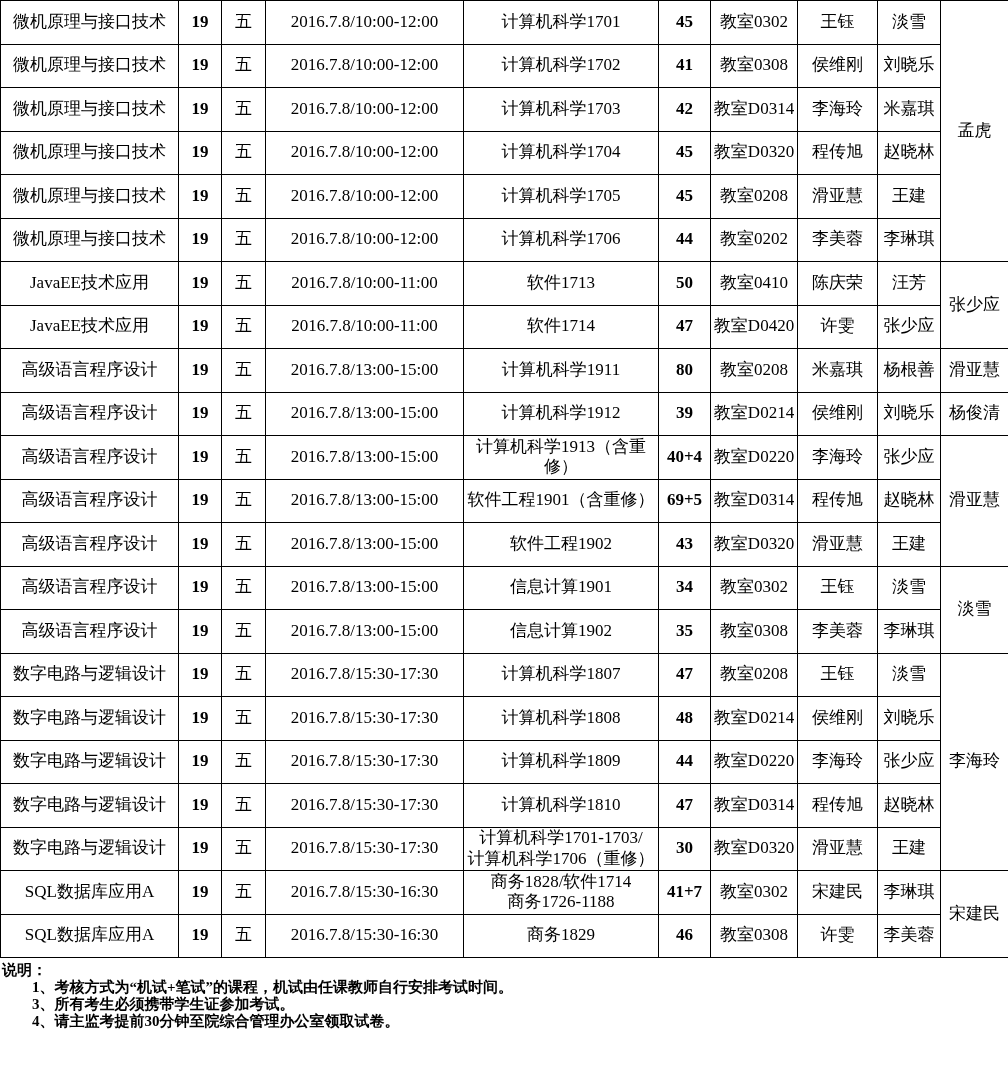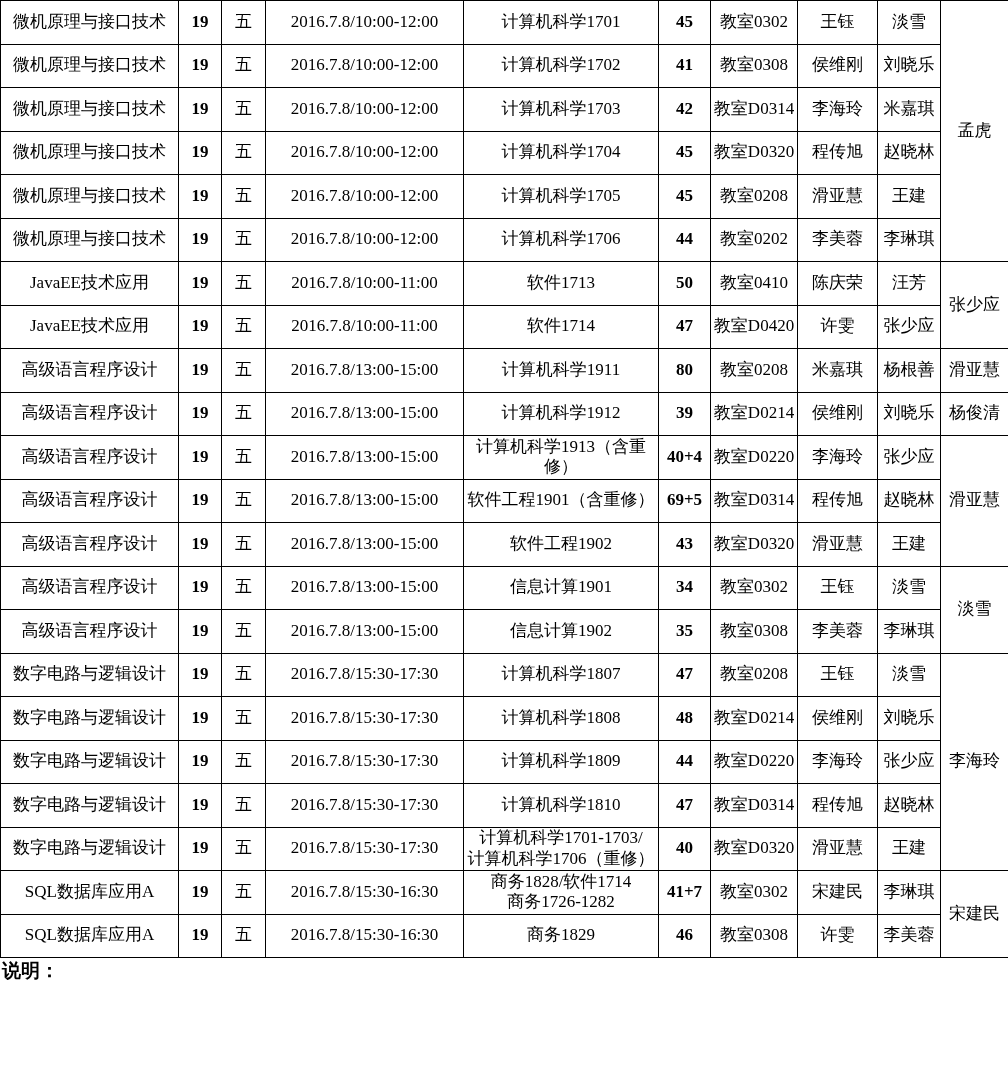--- a/index.html
+++ b/index.html
@@ -29,21 +29,21 @@
     padding: 0 1px;
     overflow: hidden;
     white-space: pre-line;
   }
   table.schedule tr { height: 43.5px; }
   td.c-course   { letter-spacing: 0px; }
   td.c-count, td.c-session { font-size: 16px; font-weight: bold; }
   .notes {
     padding: 4px 4px 0 2px;
     font-weight: bold;
-    font-size: 19px;
+    font-size: 15px;
     line-height: 17px;
     font-family: "Liberation Serif", "DejaVu Serif", serif;
   }
   .notes-title { margin: 0; }
   .note-item { margin-left: 30px; }
 </style>
 </head>
 <body>
 
 <div class="page">
@@ -278,32 +278,32 @@
           <td class="c-t1">程传旭</td>
           <td class="c-t2">赵晓林</td>
         </tr>
         <tr>
           <td class="c-course">数字电路与逻辑设计</td>
           <td class="c-session">19</td>
           <td class="c-weekday">五</td>
           <td class="c-datetime">2016.7.8/15:30-17:30</td>
           <td class="c-class">计算机科学1701-1703/
 计算机科学1706（重修）</td>
-          <td class="c-count">40</td>
+          <td class="c-count">30</td>
           <td class="c-room">教室D0320</td>
           <td class="c-t1">滑亚慧</td>
           <td class="c-t2">王建</td>
         </tr>
         <tr>
           <td class="c-course">SQL数据库应用A</td>
           <td class="c-session">19</td>
           <td class="c-weekday">五</td>
           <td class="c-datetime">2016.7.8/15:30-16:30</td>
           <td class="c-class">商务1828/软件1714
-商务1726-1282</td>
+商务1726-1188</td>
           <td class="c-count">41+7</td>
           <td class="c-room">教室0302</td>
           <td class="c-t1">宋建民</td>
           <td class="c-t2">李琳琪</td>
           <td class="c-chief" rowspan="2">宋建民</td>
         </tr>
         <tr>
           <td class="c-course">SQL数据库应用A</td>
           <td class="c-session">19</td>
           <td class="c-weekday">五</td>
@@ -313,16 +313,19 @@
           <td class="c-room">教室0308</td>
           <td class="c-t1">许雯</td>
           <td class="c-t2">李美蓉</td>
         </tr>
       </tbody>
   </table>
 
   <div class="notes">
     <div class="notes-title">说明：</div>
     <div>
+        <div class="note-item">1、考核方式为“机试+笔试”的课程，机试由任课教师自行安排考试时间。</div>
+        <div class="note-item">3、所有考生必须携带学生证参加考试。</div>
+        <div class="note-item">4、请主监考提前30分钟至院综合管理办公室领取试卷。</div>
       </div>
   </div>
 
 </div>
 
 </body></html>

